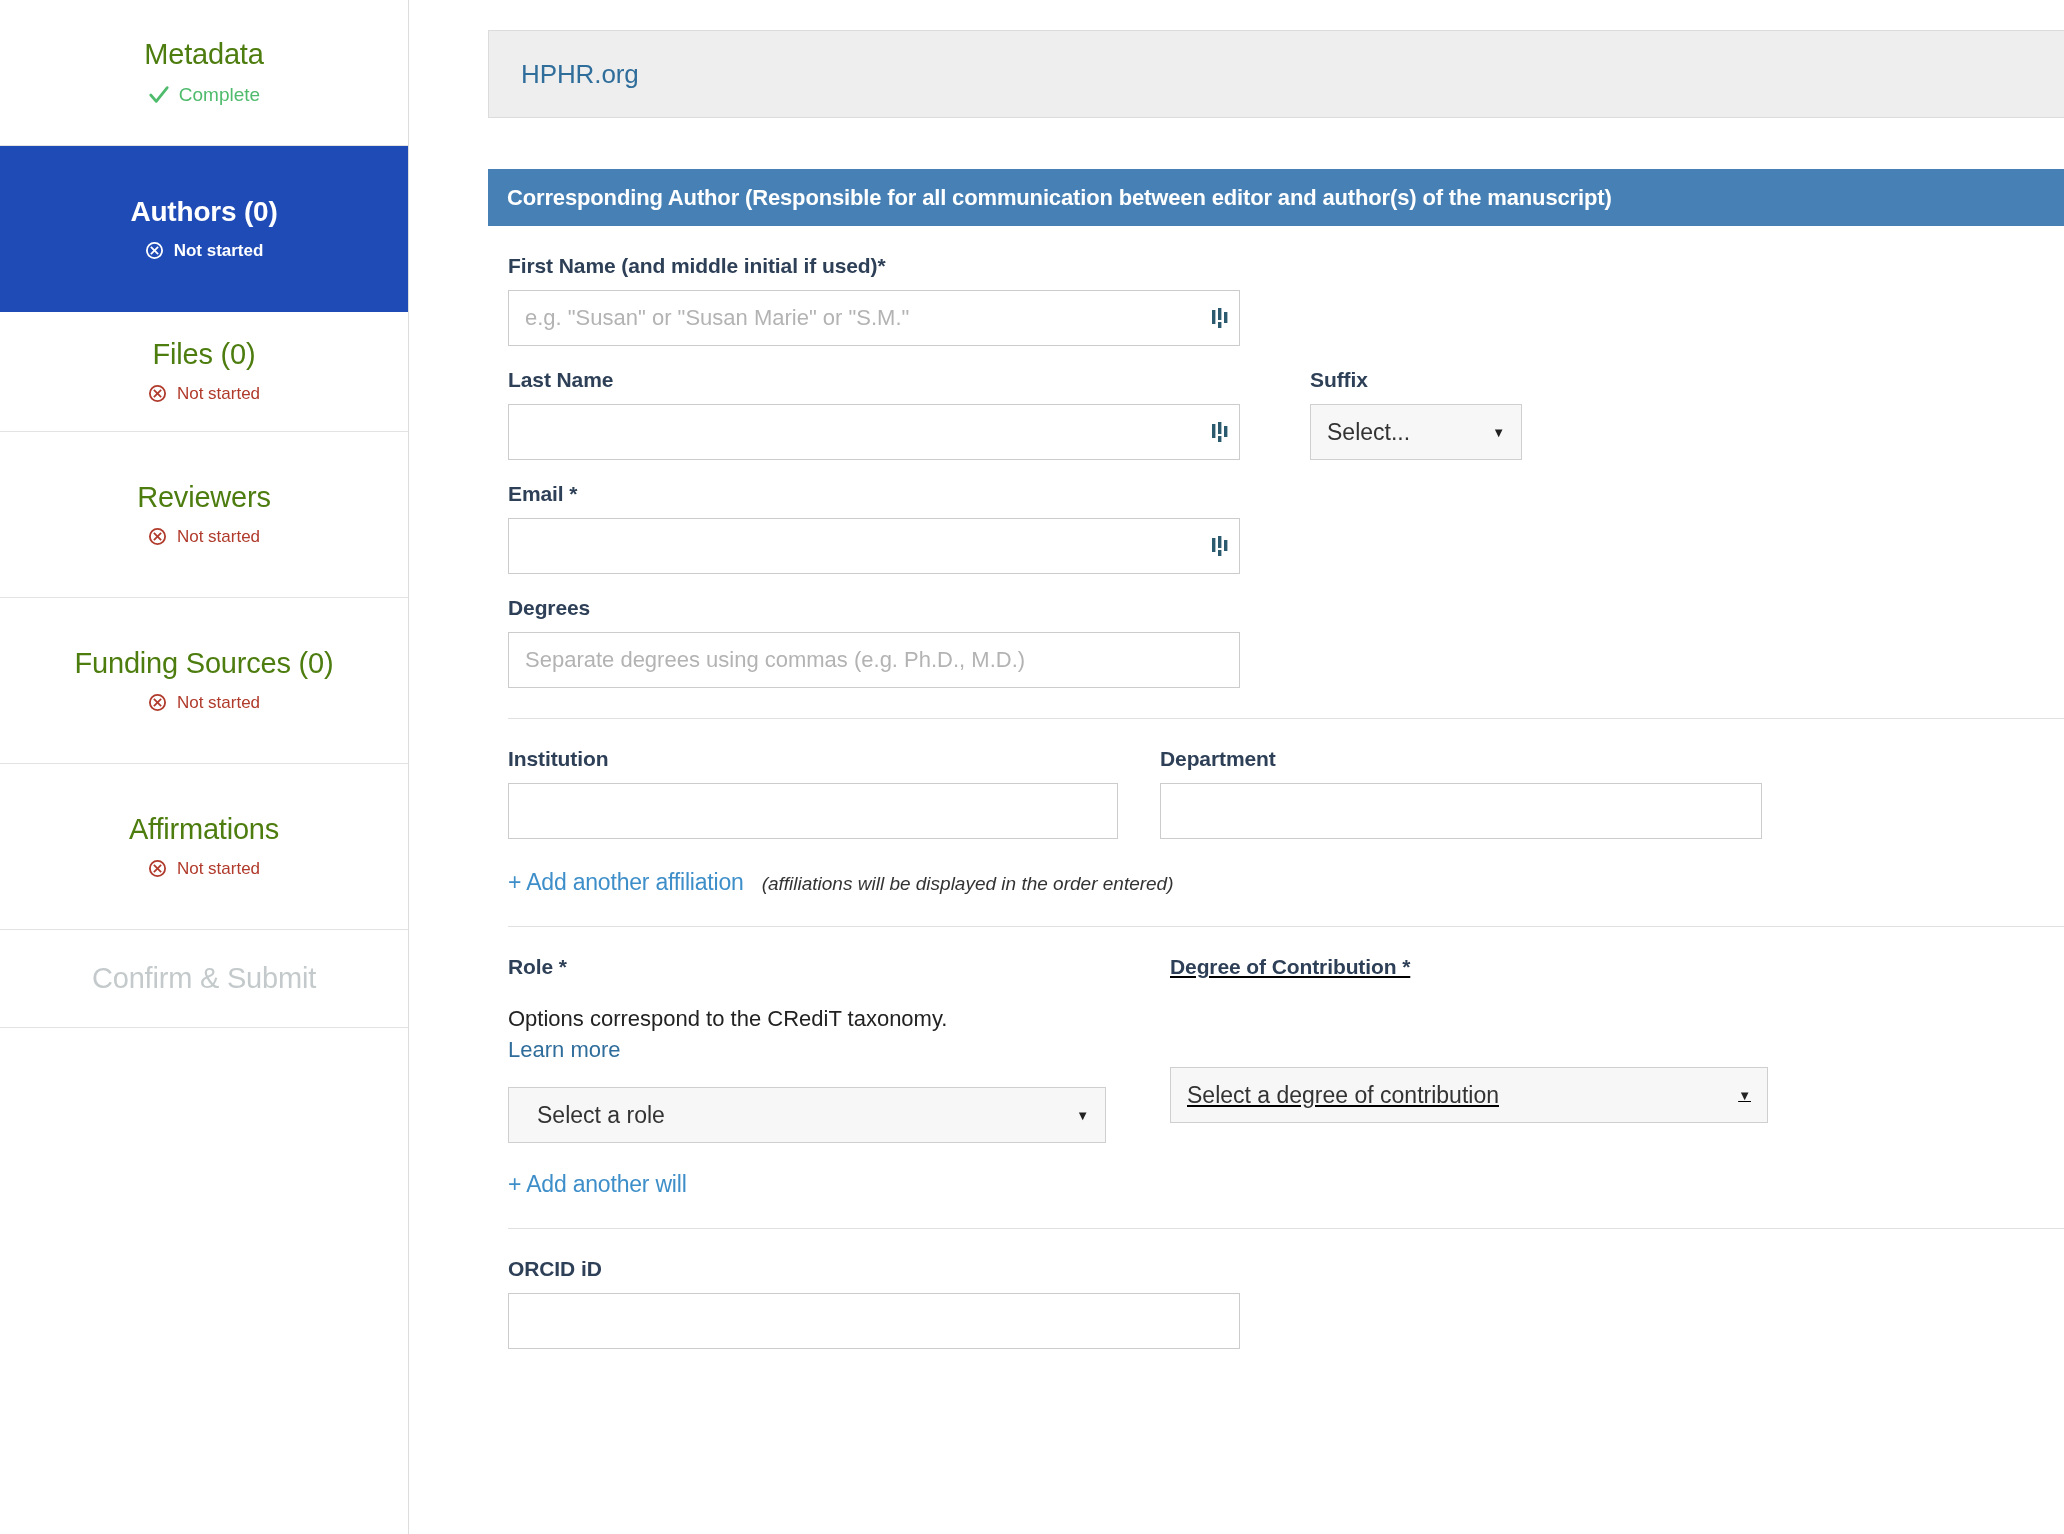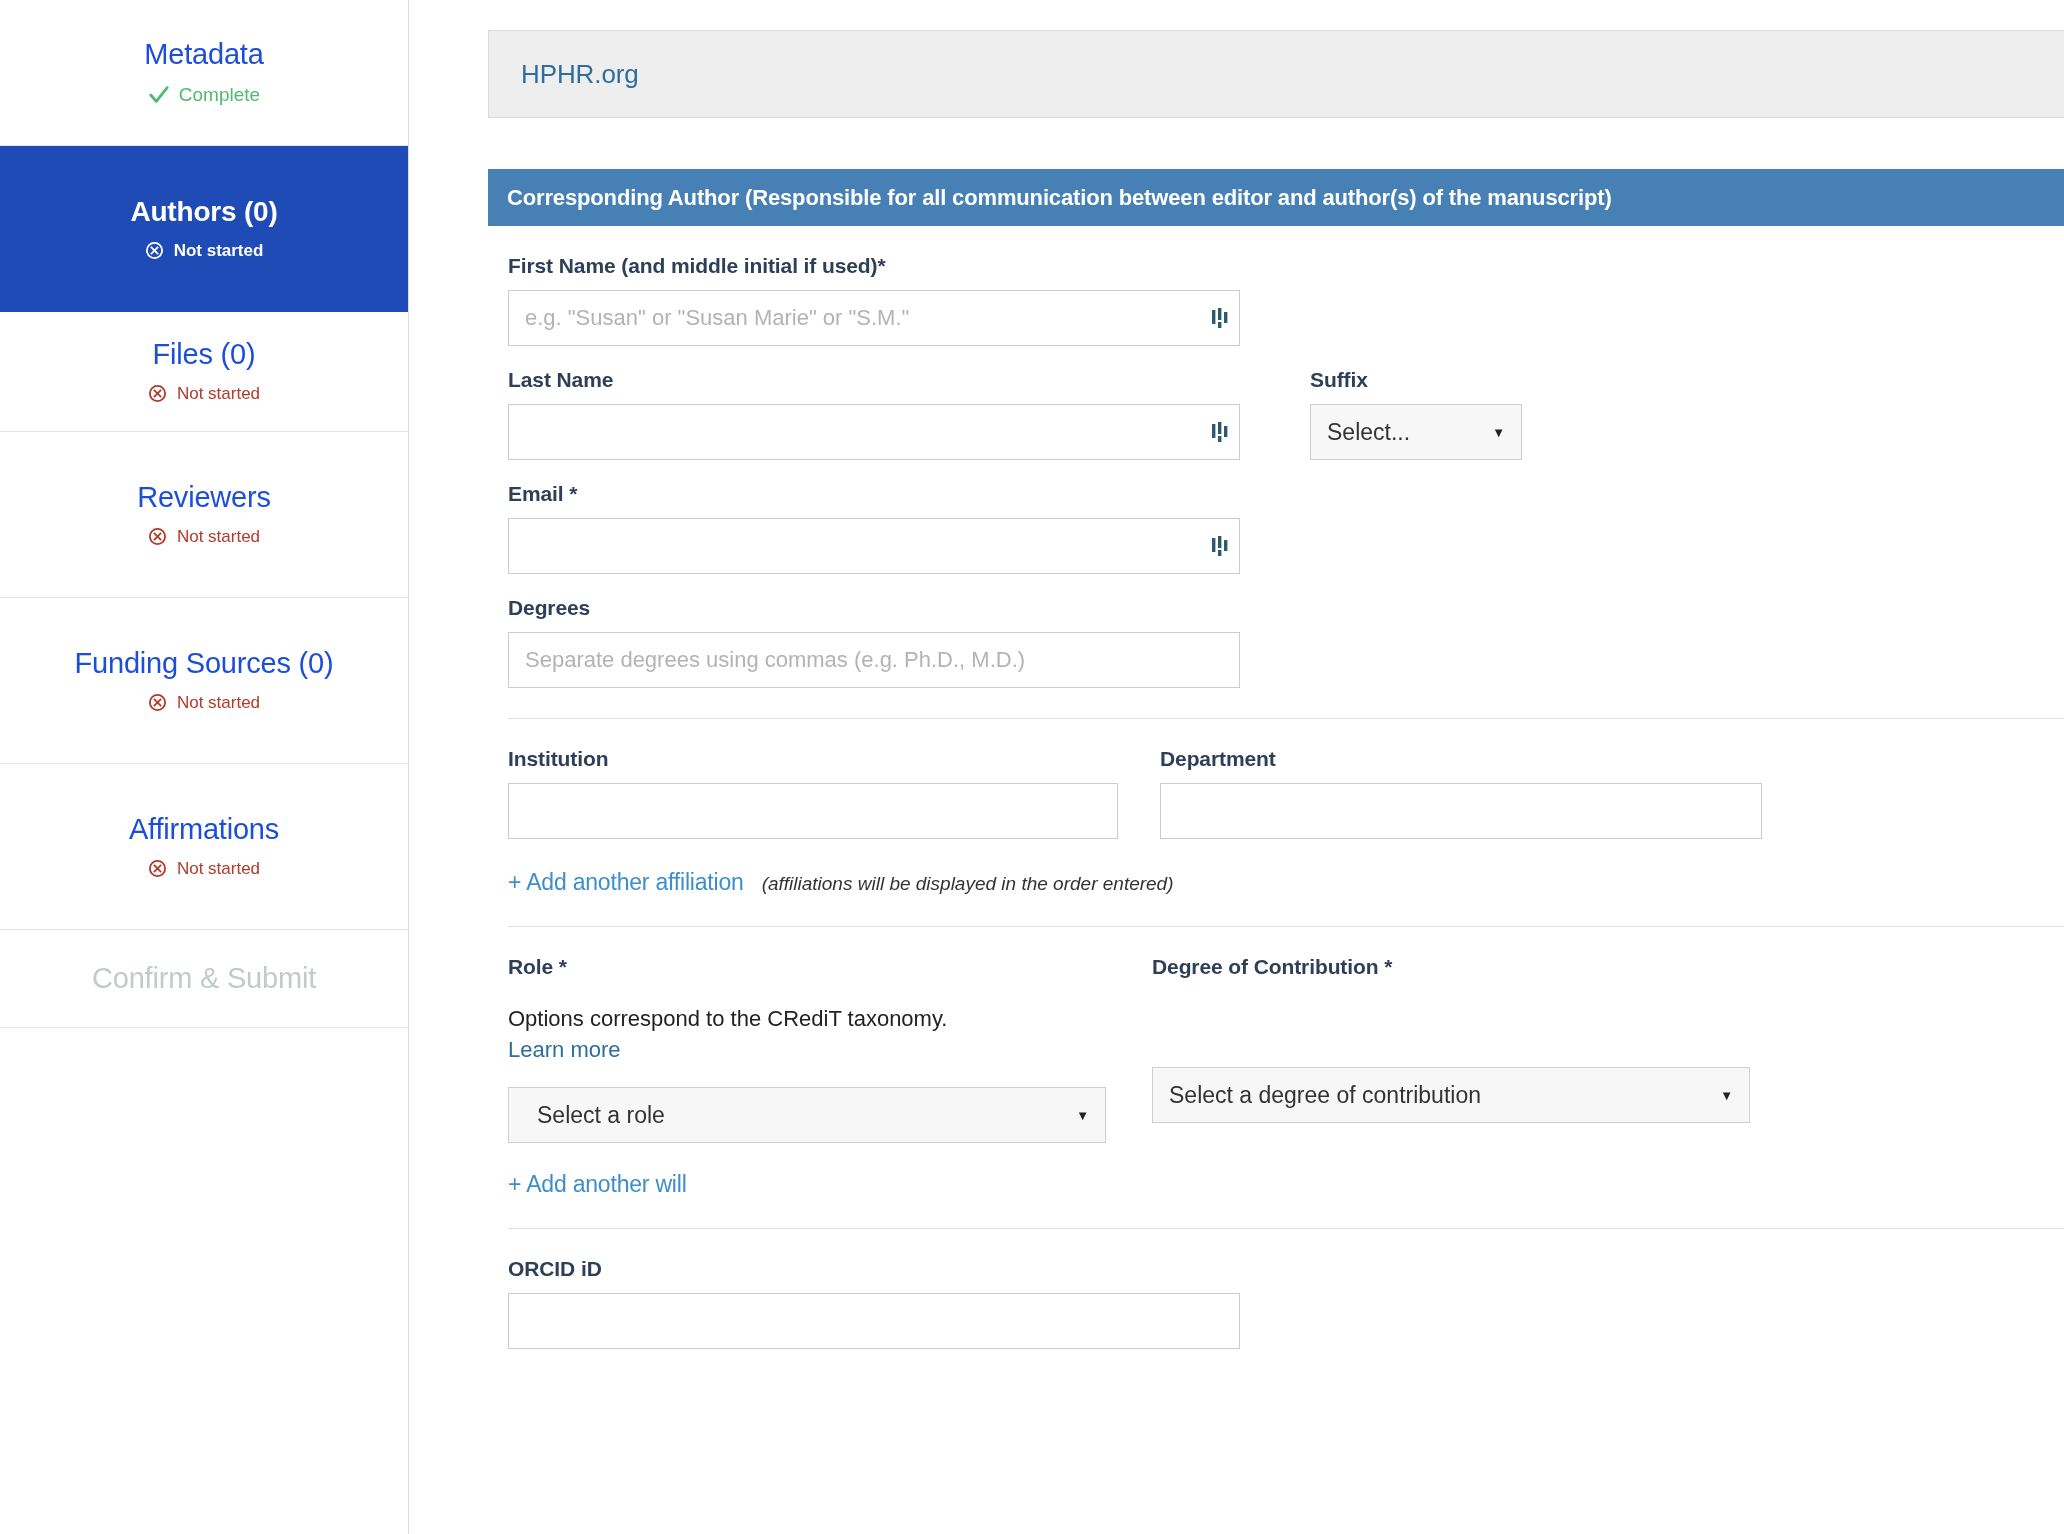--- a/index.html
+++ b/index.html
@@ -34,21 +34,21 @@
   .nav-item.metadata  { height: 146px; }
   .nav-item.active    { height: 166px; background: #1f4bb6; border-bottom: none; }
   .nav-item.files     { height: 120px; }
   .nav-item.reviewers { height: 166px; }
   .nav-item.funding   { height: 166px; }
   .nav-item.affirm    { height: 166px; }
   .nav-item.confirm   { height: 98px; }
 
   .nav-title {
     font-size: 29px;
-    color: #1d4ed8;
+    color: #4d7c0f;
     font-weight: 400;
     letter-spacing: -0.2px;
     line-height: 1.1;
   }
   .nav-item.active .nav-title {
     color: #ffffff;
     font-weight: bold;
     font-size: 28px;
   }
   .nav-item.confirm .nav-title { color: #c4cacb; }
@@ -193,21 +193,21 @@
     display: inline-block;
   }
   .note-italic {
     font-style: italic;
     font-size: 19px;
     color: #333333;
     margin-left: 18px;
   }
 
   .role-col { width: 598px; }
-  .deg-col { margin-left: 46px; width: 610px; }
+  .deg-col { margin-left: 64px; width: 610px; text-decoration: underline; }
 
   .credit-text {
     font-size: 22px;
     color: #222222;
     line-height: 1.42;
     margin-top: 24px;
     width: 470px;
   }
   .credit-text a { color: #2f6d9b; text-decoration: none; }
 

